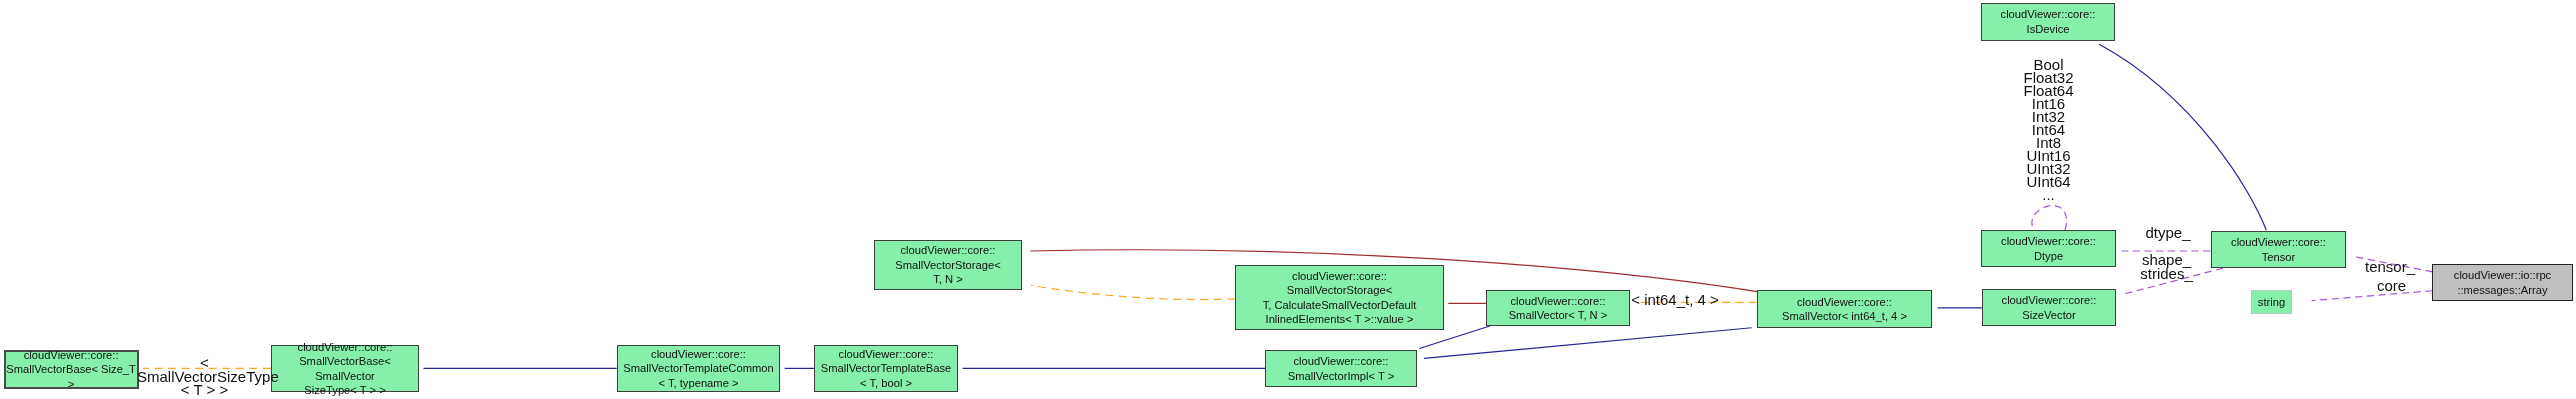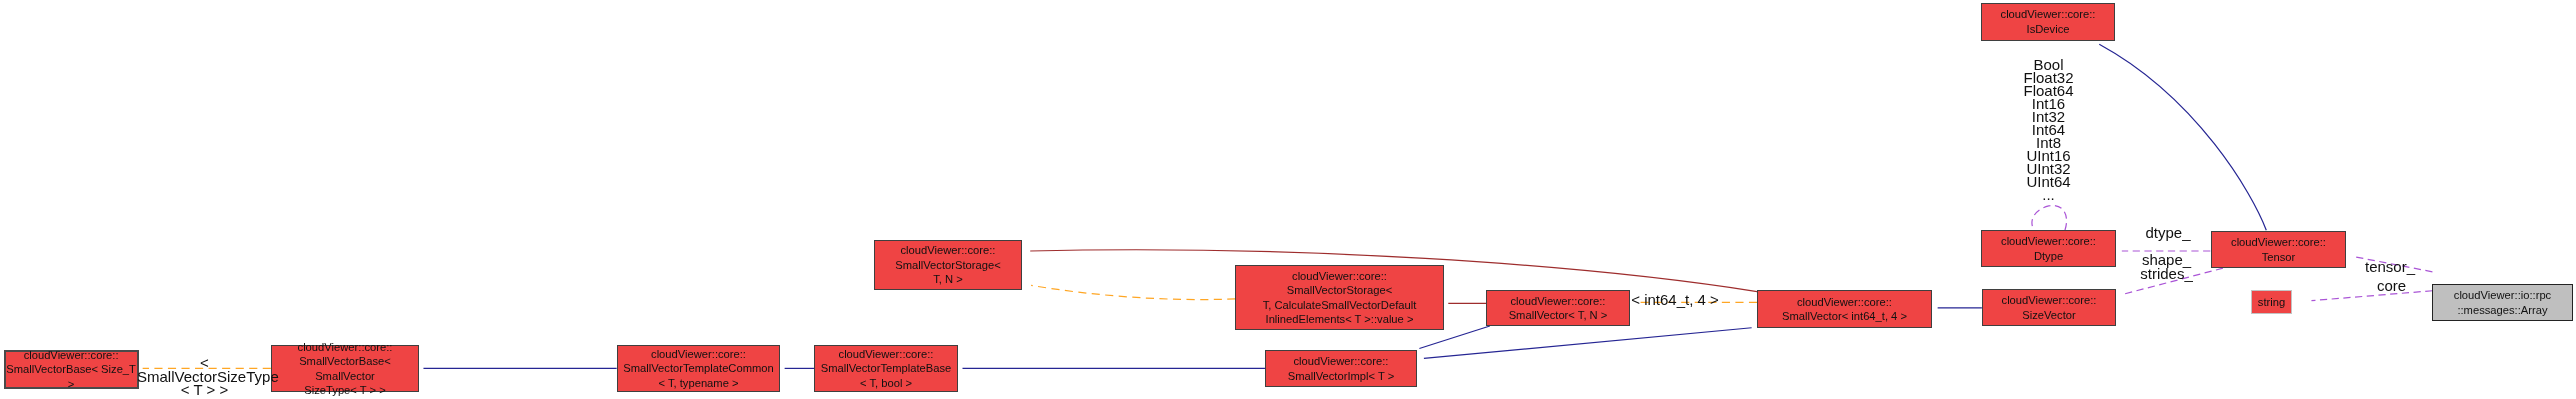--- a/index.html
+++ b/index.html
@@ -31,33 +31,33 @@
   .e-private  { stroke: var(--c-private); }
   .e-template { stroke: var(--c-template); stroke-dasharray: 9 6; }
   .e-usage    { stroke: var(--c-usage);    stroke-dasharray: 8 5; }
   .ah-inherit  { fill: var(--c-inherit);  stroke: none; }
   .ah-private  { fill: var(--c-private);  stroke: none; }
   .ah-template { fill: var(--c-template); stroke: none; }
   .ah-usage    { fill: var(--c-usage);    stroke: none; }
   .node {
     position: absolute;
     box-sizing: border-box;
-    background: #ef4444;
+    background: #86efac;
     border: 1.4px solid var(--c-node_border);
     display: flex;
     align-items: center;
     justify-content: center;
     text-align: center;
     font-size: 11.2px;
     line-height: 14.4px;
   }
   .node > span { white-space: pre-line; }
   .node.thick { border-width: 2.2px; border-color: #4a4a4a; }
   .node.plain { border-color: #c3c3c3; }
-  .node.main  { background: var(--c-selected_fill); border: 1.8px solid #232323; margin-top: 20px; }
+  .node.main  { background: var(--c-selected_fill); border: 1.8px solid #232323; }
   .elabel {
     position: absolute;
     text-align: center;
     white-space: pre-line;
     font-size: 15px;
     line-height: 13.5px;
   }
   .elabel.list { line-height: 13px; }
 </style>
 </head>

